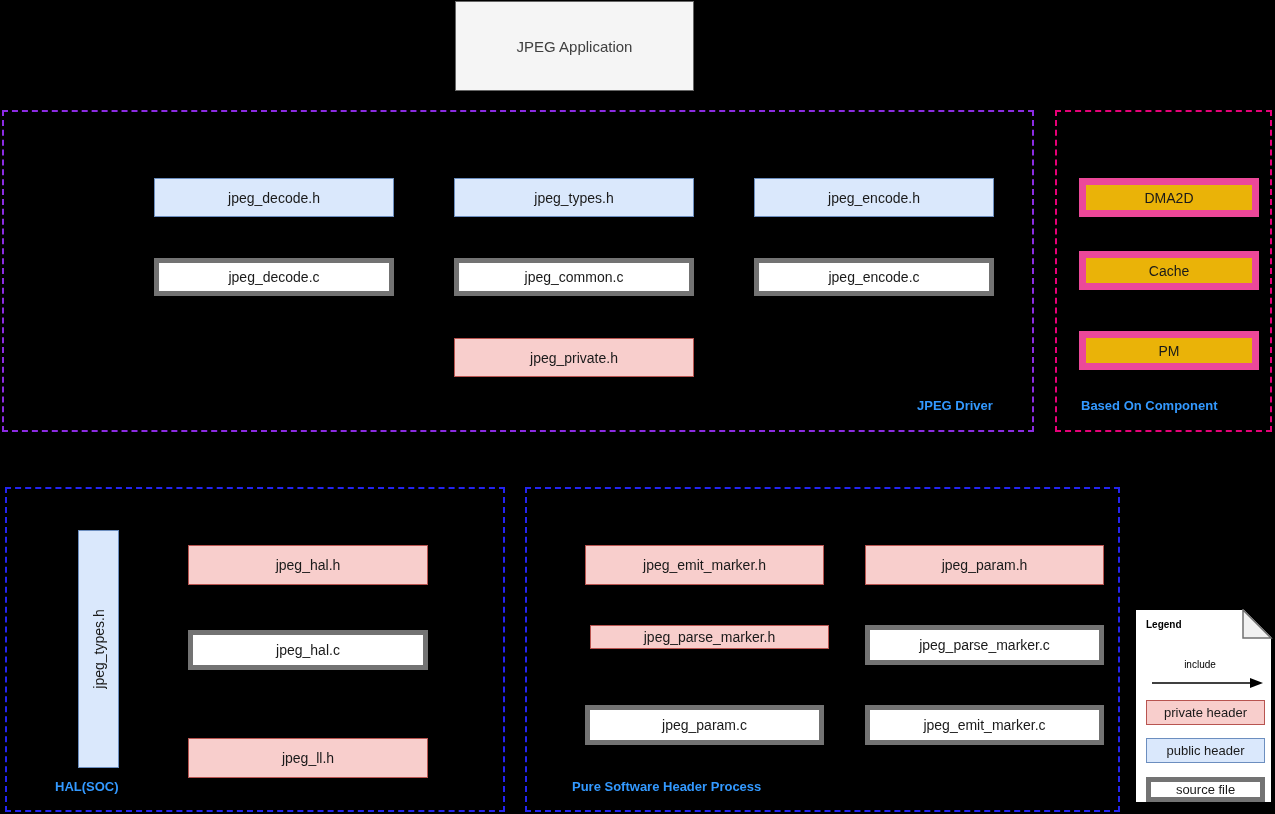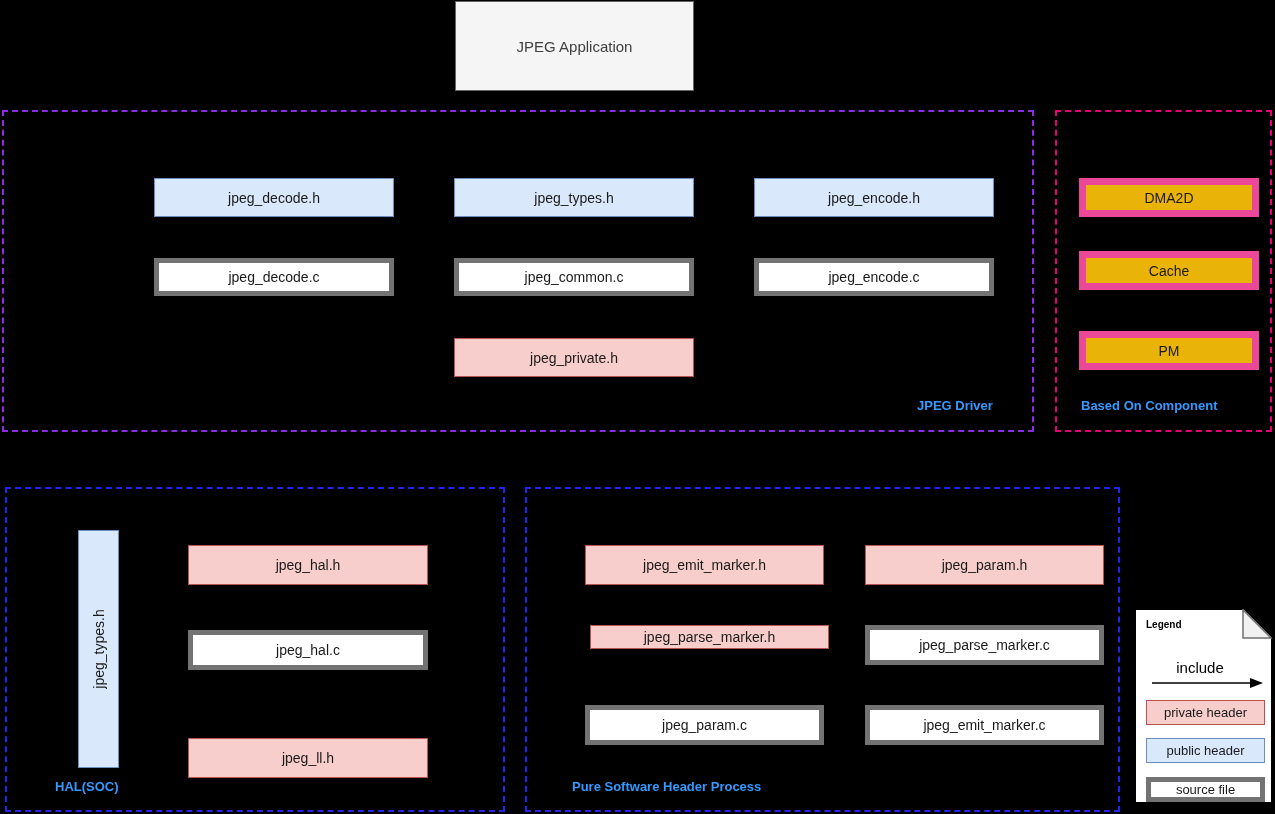--- a/index.html
+++ b/index.html
@@ -30,21 +30,21 @@
   .component      { background:#eab308; border:7px solid #ec4899; }
   .app-box        { background:#f5f5f5; border:1px solid #666666; color:#404040; font-size:15px; }
   .vbox span { transform:rotate(-90deg); white-space:nowrap; display:block; }
   
   .legend {
     position:absolute; left:1135px; top:609px; width:137px; height:194px;
     background:#ffffff; border:1px solid #000000; box-sizing:border-box;
     clip-path: polygon(0 0, calc(100% - 29px) 0, 100% 29px, 100% 100%, 0 100%);
   }
   .legend-title { position:absolute; left:10px; top:9px; font-size:10px; font-weight:bold; color:#000; }
-  .legend-include-label { position:absolute; left:0; top:49px; width:128px; text-align:center; font-size:15px; color:#000; }
+  .legend-include-label { position:absolute; left:0; top:49px; width:128px; text-align:center; font-size:10px; color:#000; }
   .legend-arrow { position:absolute; left:16px; top:66px; }
   .legend-item {
     position:absolute; left:10px; width:119px; height:25px; box-sizing:border-box;
     display:flex; align-items:center; justify-content:center; font-size:13px; color:#1a1a1a;
   }
   .fold { position:absolute; top:0; right:0; }
 </style>
 </head>
 <body>
 

